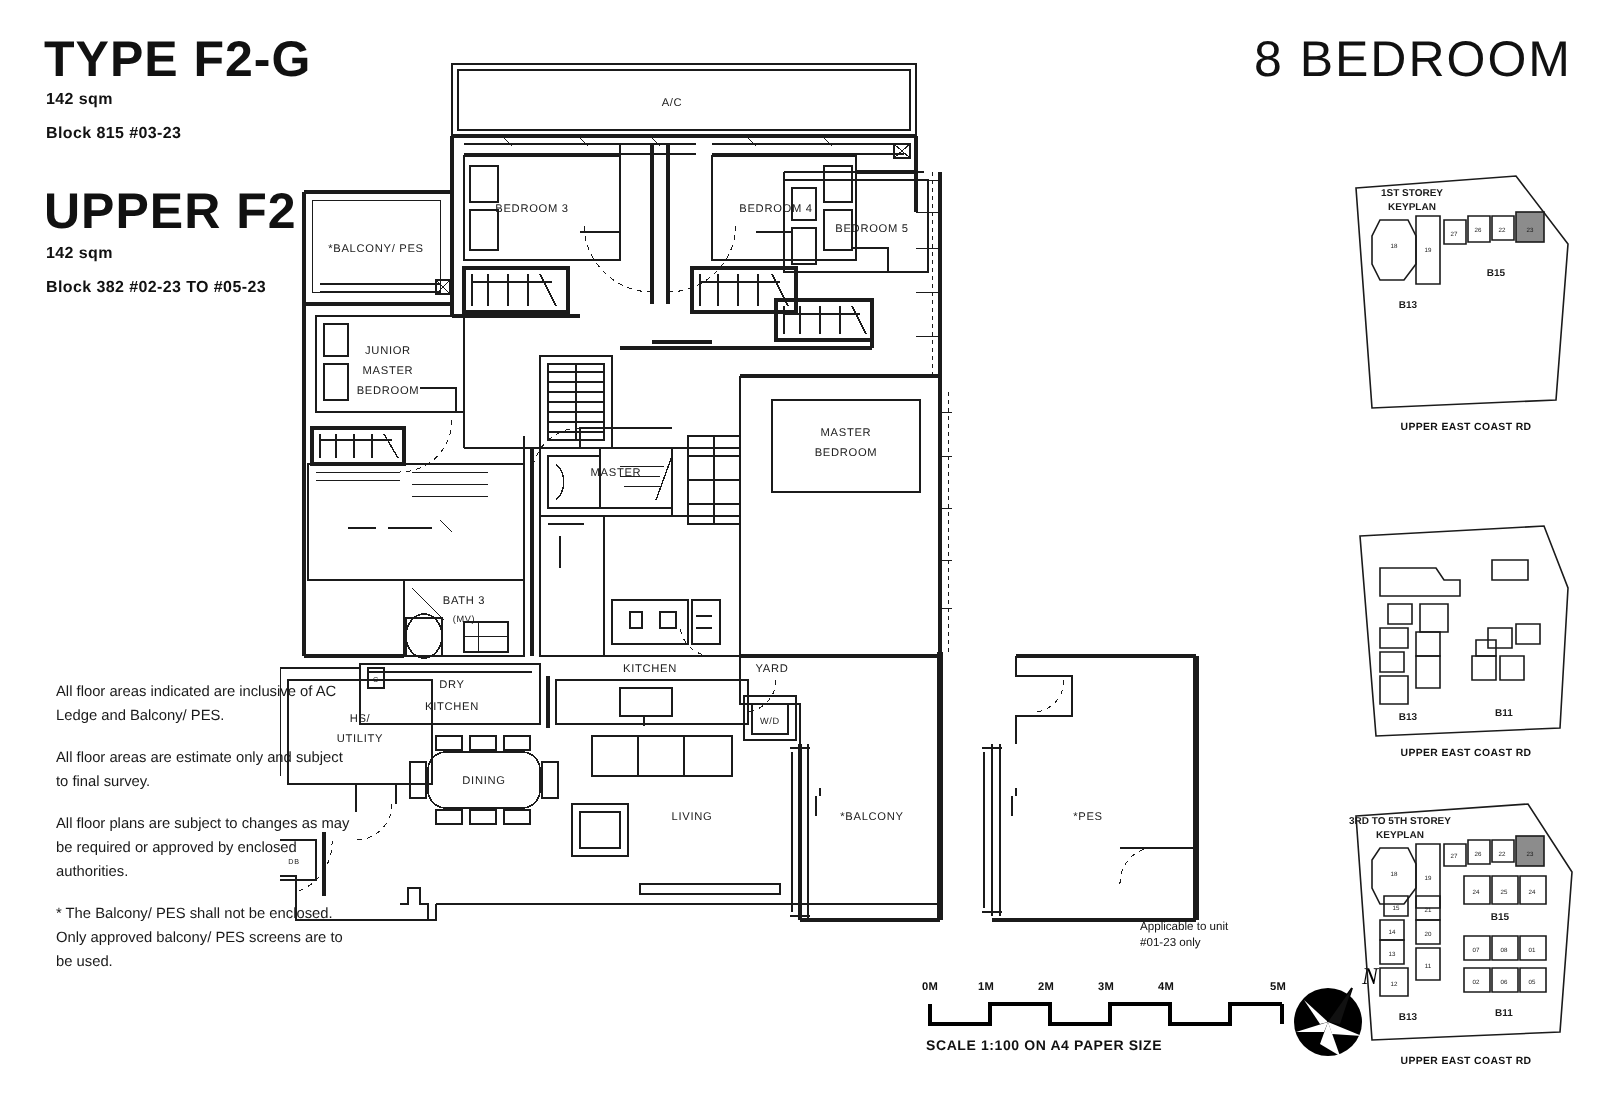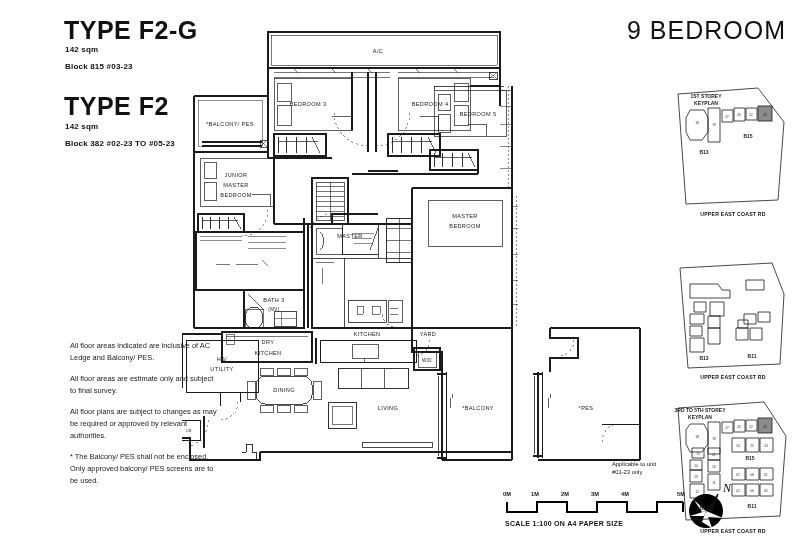--- a/index.html
+++ b/index.html
@@ -1,18 +1,18 @@
 <!DOCTYPE html>
 <html><head>
 <meta charset="utf-8">
 <style>
   html,body{margin:0;padding:0;background:#fff;}
   body{width:800px;height:549px;position:relative;overflow:hidden;
        font-family:"Liberation Sans", sans-serif;color:#111;}
-  .abs{position:absolute;margin-left:42px;}
+  .abs{position:absolute;}
   
   #type-title-1{left:22px;top:16px;font-size:25px;font-weight:700;letter-spacing:.5px;}
   #type-area-1{left:23px;top:45px;font-size:8px;font-weight:700;letter-spacing:.2px;}
   #type-block-1{left:23px;top:62px;font-size:8px;font-weight:700;letter-spacing:.2px;}
   #type-title-2{left:22px;top:92px;font-size:25px;font-weight:700;letter-spacing:.5px;}
   #type-area-2{left:23px;top:122px;font-size:8px;font-weight:700;letter-spacing:.2px;}
   #type-block-2{left:23px;top:139px;font-size:8px;font-weight:700;letter-spacing:.2px;}
   #bedroom-count{right:14px;top:16px;font-size:25px;font-weight:400;letter-spacing:1px;}
   
   #notes{left:28px;top:340px;width:150px;font-size:7.4px;line-height:1.62;color:#1a1a1a;}
@@ -46,29 +46,29 @@
        text-anchor:middle;}
   .kpb{font-family:"Liberation Sans",sans-serif;font-size:5px;fill:#1b1b1b;
        font-weight:700;text-anchor:middle;}
 </style>
 </head>
 <body>
 
 <div class="abs" id="type-title-1">TYPE F2-G</div>
 <div class="abs" id="type-area-1">142 sqm</div>
 <div class="abs" id="type-block-1">Block 815   #03-23</div>
-<div class="abs" id="type-title-2">TYPE F2</div>
+<div class="abs" id="type-title-2">UPPER F2</div>
 <div class="abs" id="type-area-2">142 sqm</div>
 <div class="abs" id="type-block-2">Block 382    #02-23 TO #05-23</div>
-<div class="abs" id="bedroom-count">9 BEDROOM</div>
+<div class="abs" id="bedroom-count">8 BEDROOM</div>
 
 <div class="abs" id="notes">
   <p>All floor areas indicated are inclusive of AC Ledge and Balcony/ PES.</p>
   <p>All floor areas are estimate only and subject to final survey.</p>
-  <p>All floor plans are subject to changes as may be required or approved by relevant authorities.</p>
+  <p>All floor plans are subject to changes as may be required or approved by enclosed authorities.</p>
   <p>* The Balcony/ PES shall not be enclosed. Only approved balcony/ PES screens are to be used.</p>
 </div>
 
 <div class="abs" id="plan">
 <svg width="510" height="455" viewBox="0 0 510 455" xmlns="http://www.w3.org/2000/svg">
   <g fill="none" stroke="#1b1b1b" stroke-width="1.4" shape-rendering="crispEdges">
 
     <path d="M86 4 H318 L318 40 H86 Z"></path>
     <path d="M89 7 H315 L315 37 H89 Z" stroke-width="0.6"></path>
 

